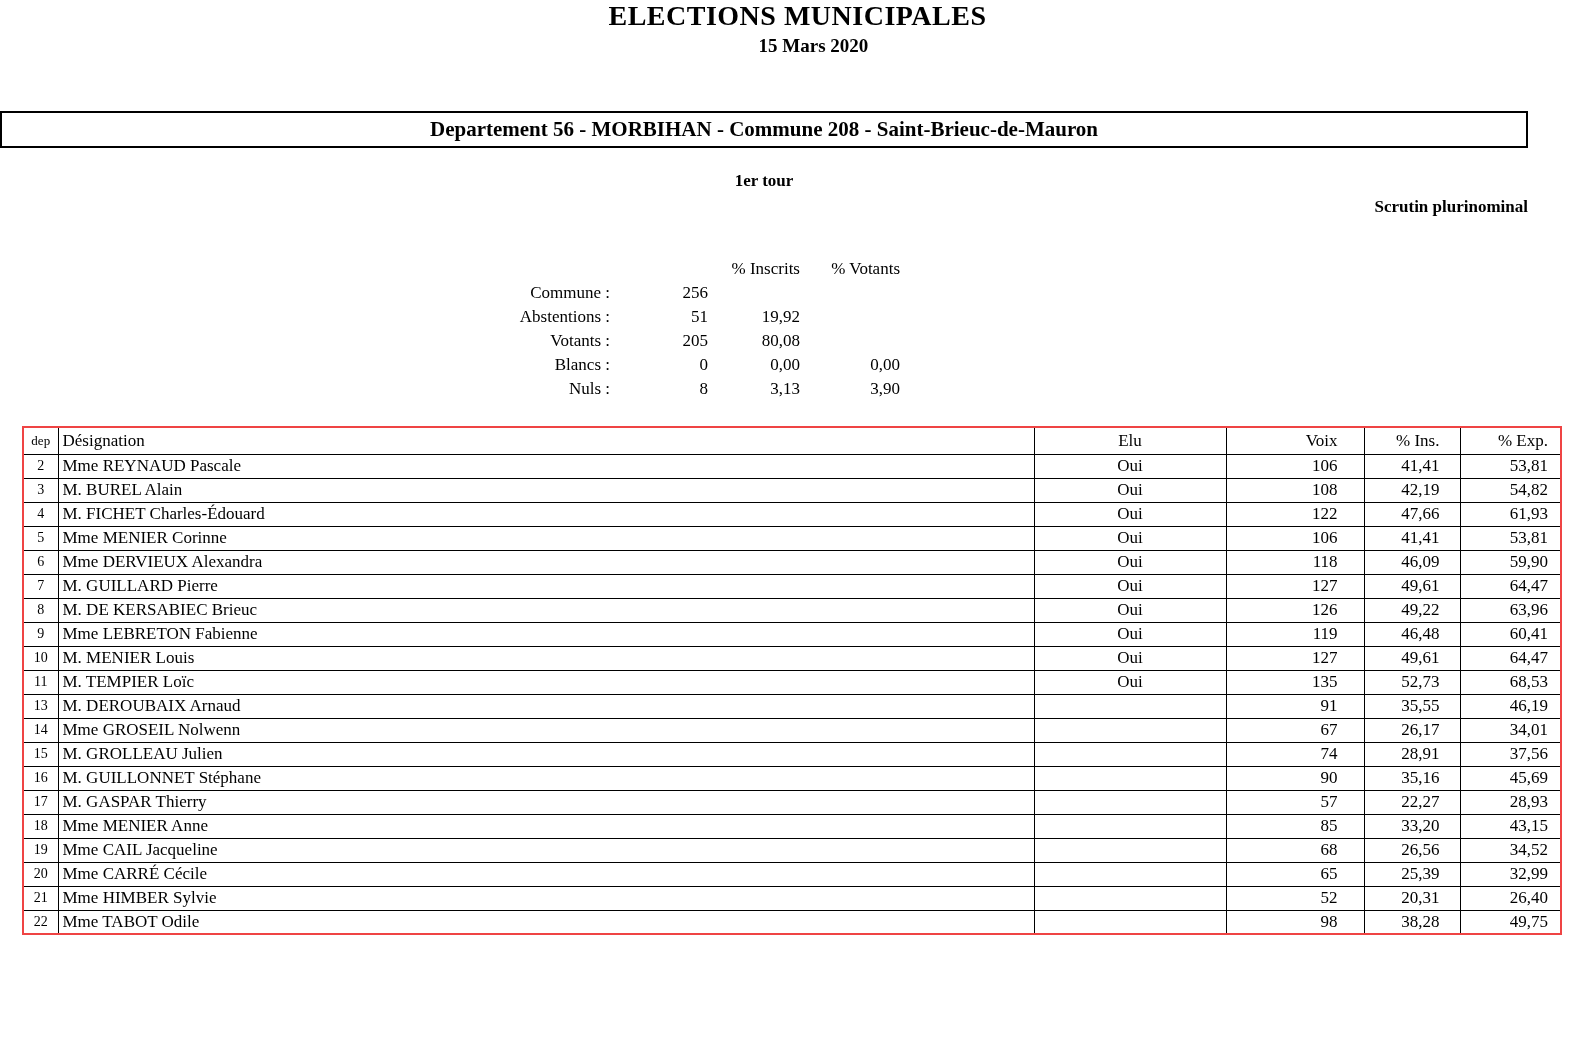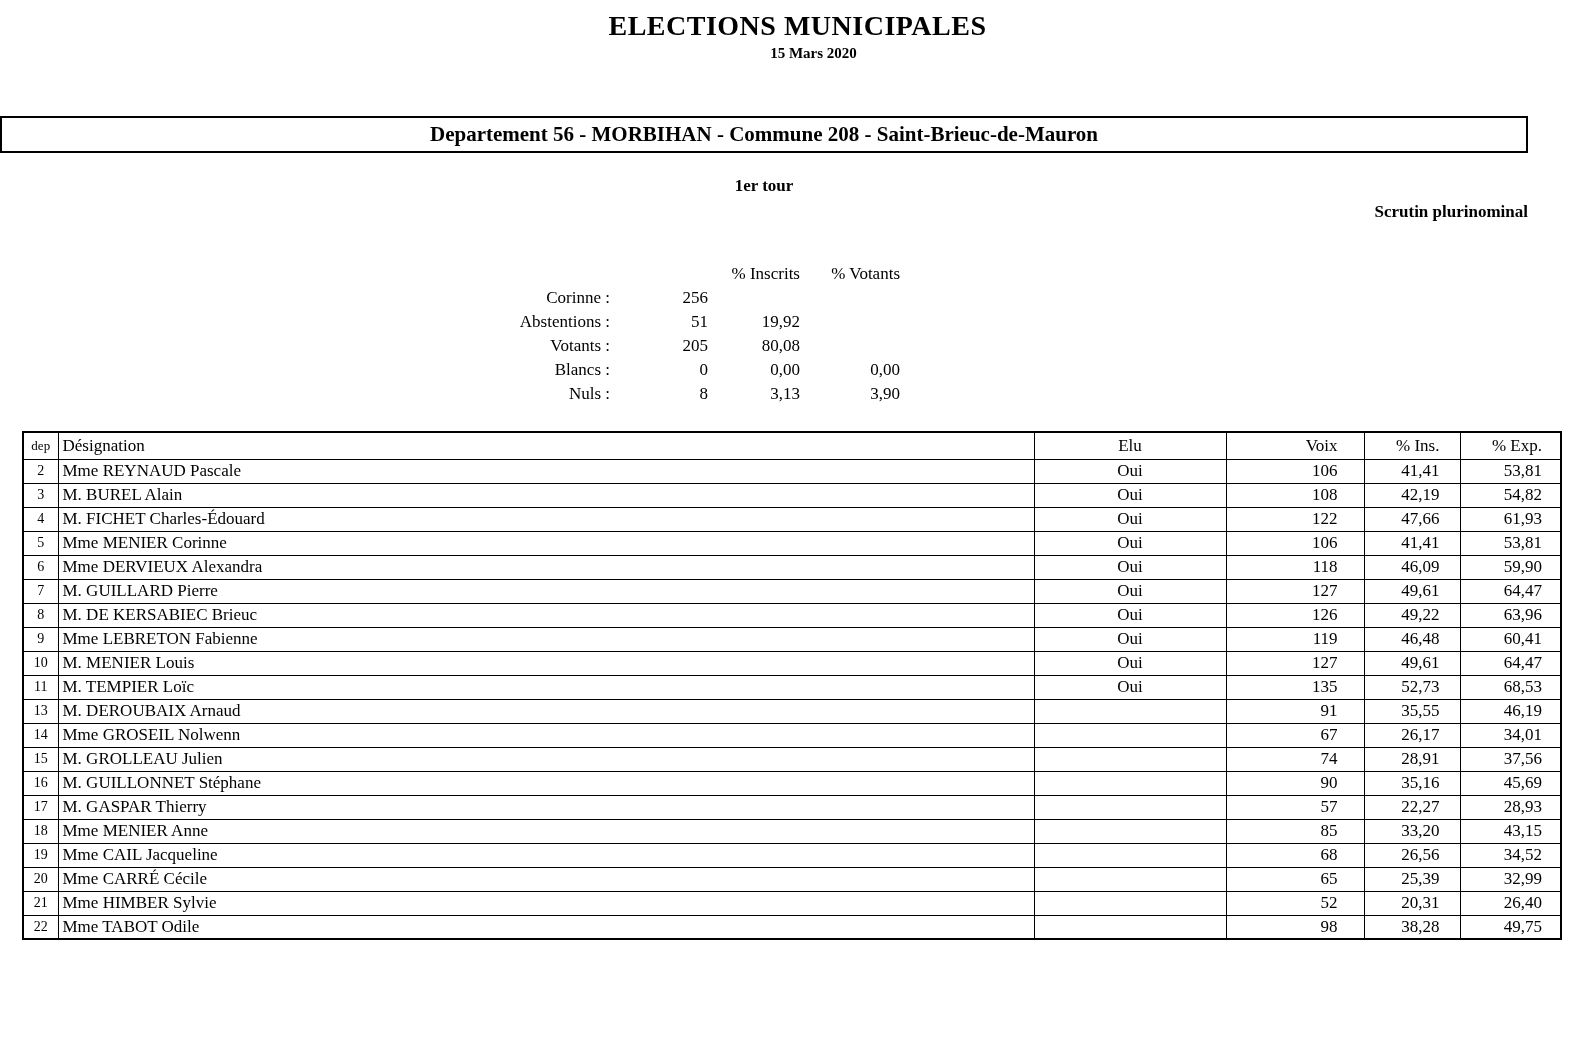--- a/index.html
+++ b/index.html
@@ -5,24 +5,24 @@
   * { box-sizing: border-box; }
   html, body {
     margin: 0; padding: 0;
     width: 1595px; height: 1043px;
     background: #ffffff; color: #000000;
     font-family: "Liberation Serif", serif;
     overflow: hidden;
   }
   .page-title {
     text-align: center; font-weight: bold; font-size: 28px;
-    margin-top: 10px; letter-spacing: 0.5px;
+    letter-spacing: 0.5px;
   }
   .page-date {
-    text-align: center; font-weight: bold; font-size: 15px; margin-top: 3px; margin-left: 32px;
+    text-align: center; font-weight: bold; font-size: 19px; margin-top: 3px; margin-left: 32px;
   }
   .banner-box {
     margin: 54px 0 0 0; width: 1528px; height: 37px;
     border: 2px solid #000; text-align: center;
     font-weight: bold; font-size: 21px; line-height: 33px;
   }
   .tour-line { text-align: center; font-weight: bold; font-size: 17px; margin-top: 23px; width: 1528px; }
   .scrutin-line { text-align: right; font-weight: bold; font-size: 17px; margin-top: 6px; width: 1528px; }
 
   table { border-collapse: collapse; }
@@ -31,35 +31,35 @@
     padding: 0; height: 24px; font-size: 17px; font-weight: normal;
     text-align: right; white-space: nowrap; overflow: hidden; margin-top: 21px;
   }
   .stats-table .sc0 { width: 610px; }
   .stats-table .sc1 { width: 98px;  }
   .stats-table .sc2 { width: 92px;  }
   .stats-table .sc3 { width: 100px; }
 
   .results-table {
     margin: 25px 0 0 22px; width: 1538px;
-    table-layout: fixed; border: 2px solid #000000;
+    table-layout: fixed; border: 2px solid #ef4444;
   }
   .results-table th, .results-table td {
     border: 1px solid #000; padding: 0; height: 24px;
     font-size: 17px; font-weight: normal;
     white-space: nowrap; overflow: hidden;
   }
   .results-table thead th { height: 27px; text-align: center; }
   .results-table th.c0 { font-size: 13px; }
   .results-table .c0 { width: 35px;  text-align: center; font-size: 14px; }
   .results-table .c1 { width: 976px; text-align: left;  padding-left: 4px; }
   .results-table .c2 { width: 192px; text-align: center; }
   .results-table .c3 { width: 138px; text-align: right; padding-right: 26px; padding-left: 39px; }
   .results-table .c4 { width: 96px;  text-align: right; padding-right: 20px; }
-  .results-table .c5 { width: 101px; text-align: right; padding-right: 18px; }
+  .results-table .c5 { width: 101px; text-align: right; padding-right: 12px; }
 </style>
 </head>
 <body>
 
 <div class="page-title">ELECTIONS MUNICIPALES</div>
 <div class="page-date">15 Mars 2020</div>
 
 <div class="banner-box">Departement 56 - MORBIHAN - Commune 208 - Saint-Brieuc-de-Mauron</div>
 
 <div class="tour-line">1er tour</div>
@@ -69,21 +69,21 @@
   <thead>
     <tr>
       <th class="sc0"></th>
       <th class="sc1"></th>
       <th class="sc2">% Inscrits</th>
       <th class="sc3">% Votants</th>
     </tr>
   </thead>
   <tbody>
       <tr>
-        <td class="sc0">Corinne :</td>
+        <td class="sc0">Commune :</td>
         <td class="sc1">256</td>
         <td class="sc2"></td>
         <td class="sc3"></td>
       </tr>
       <tr>
         <td class="sc0">Abstentions :</td>
         <td class="sc1">51</td>
         <td class="sc2">19,92</td>
         <td class="sc3"></td>
       </tr>

